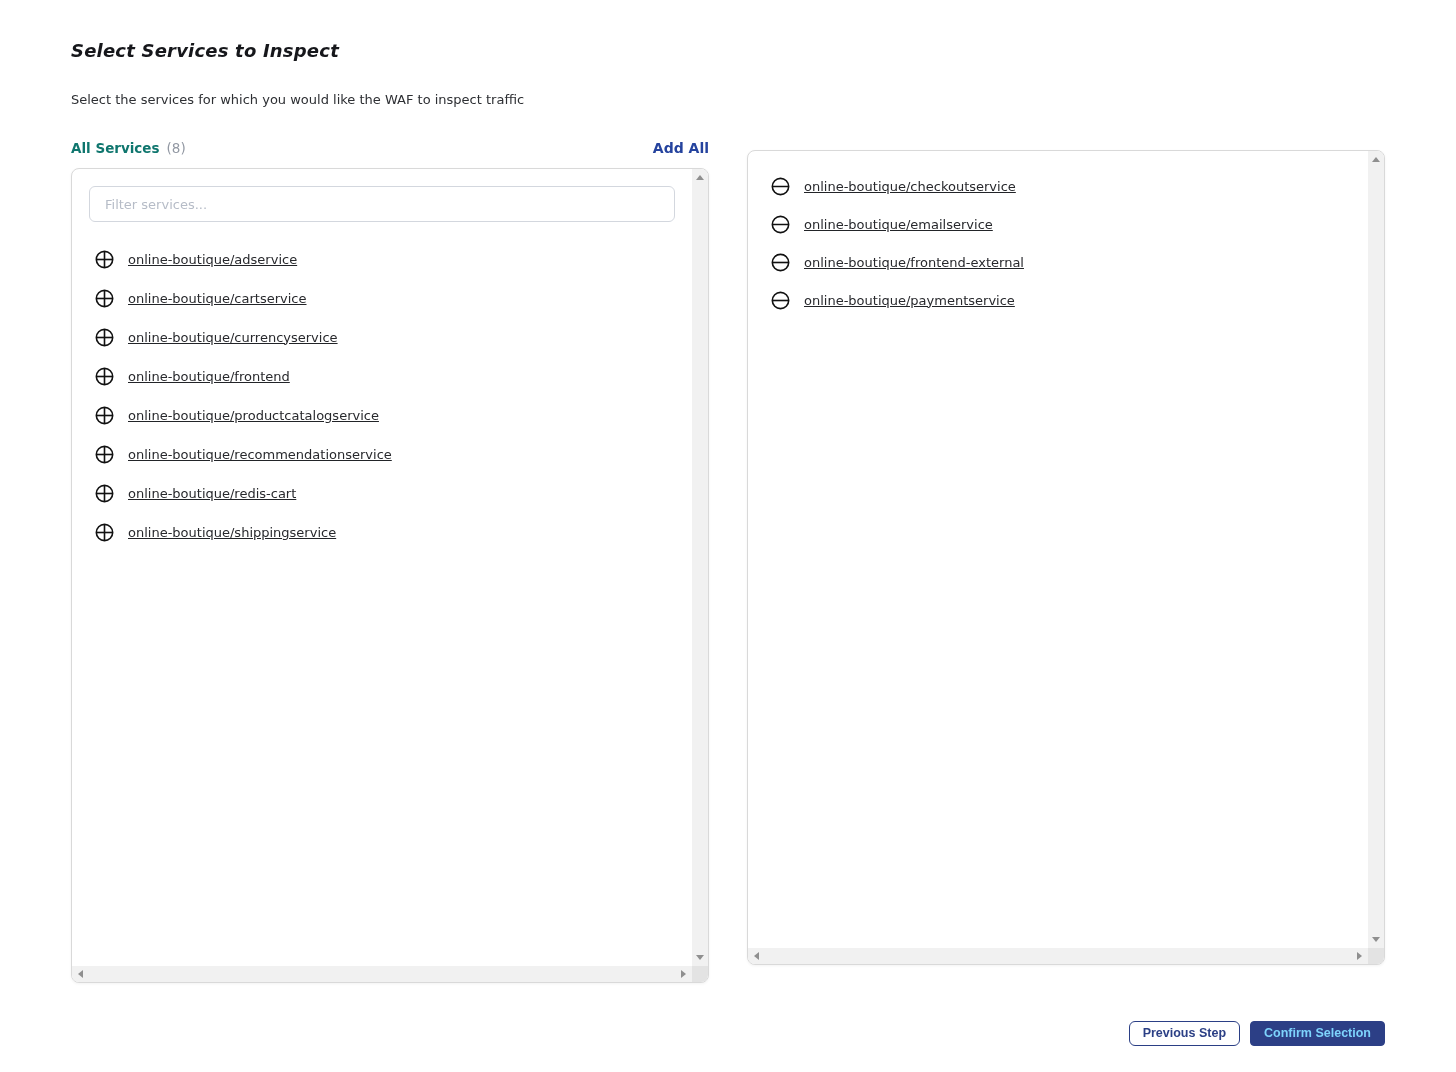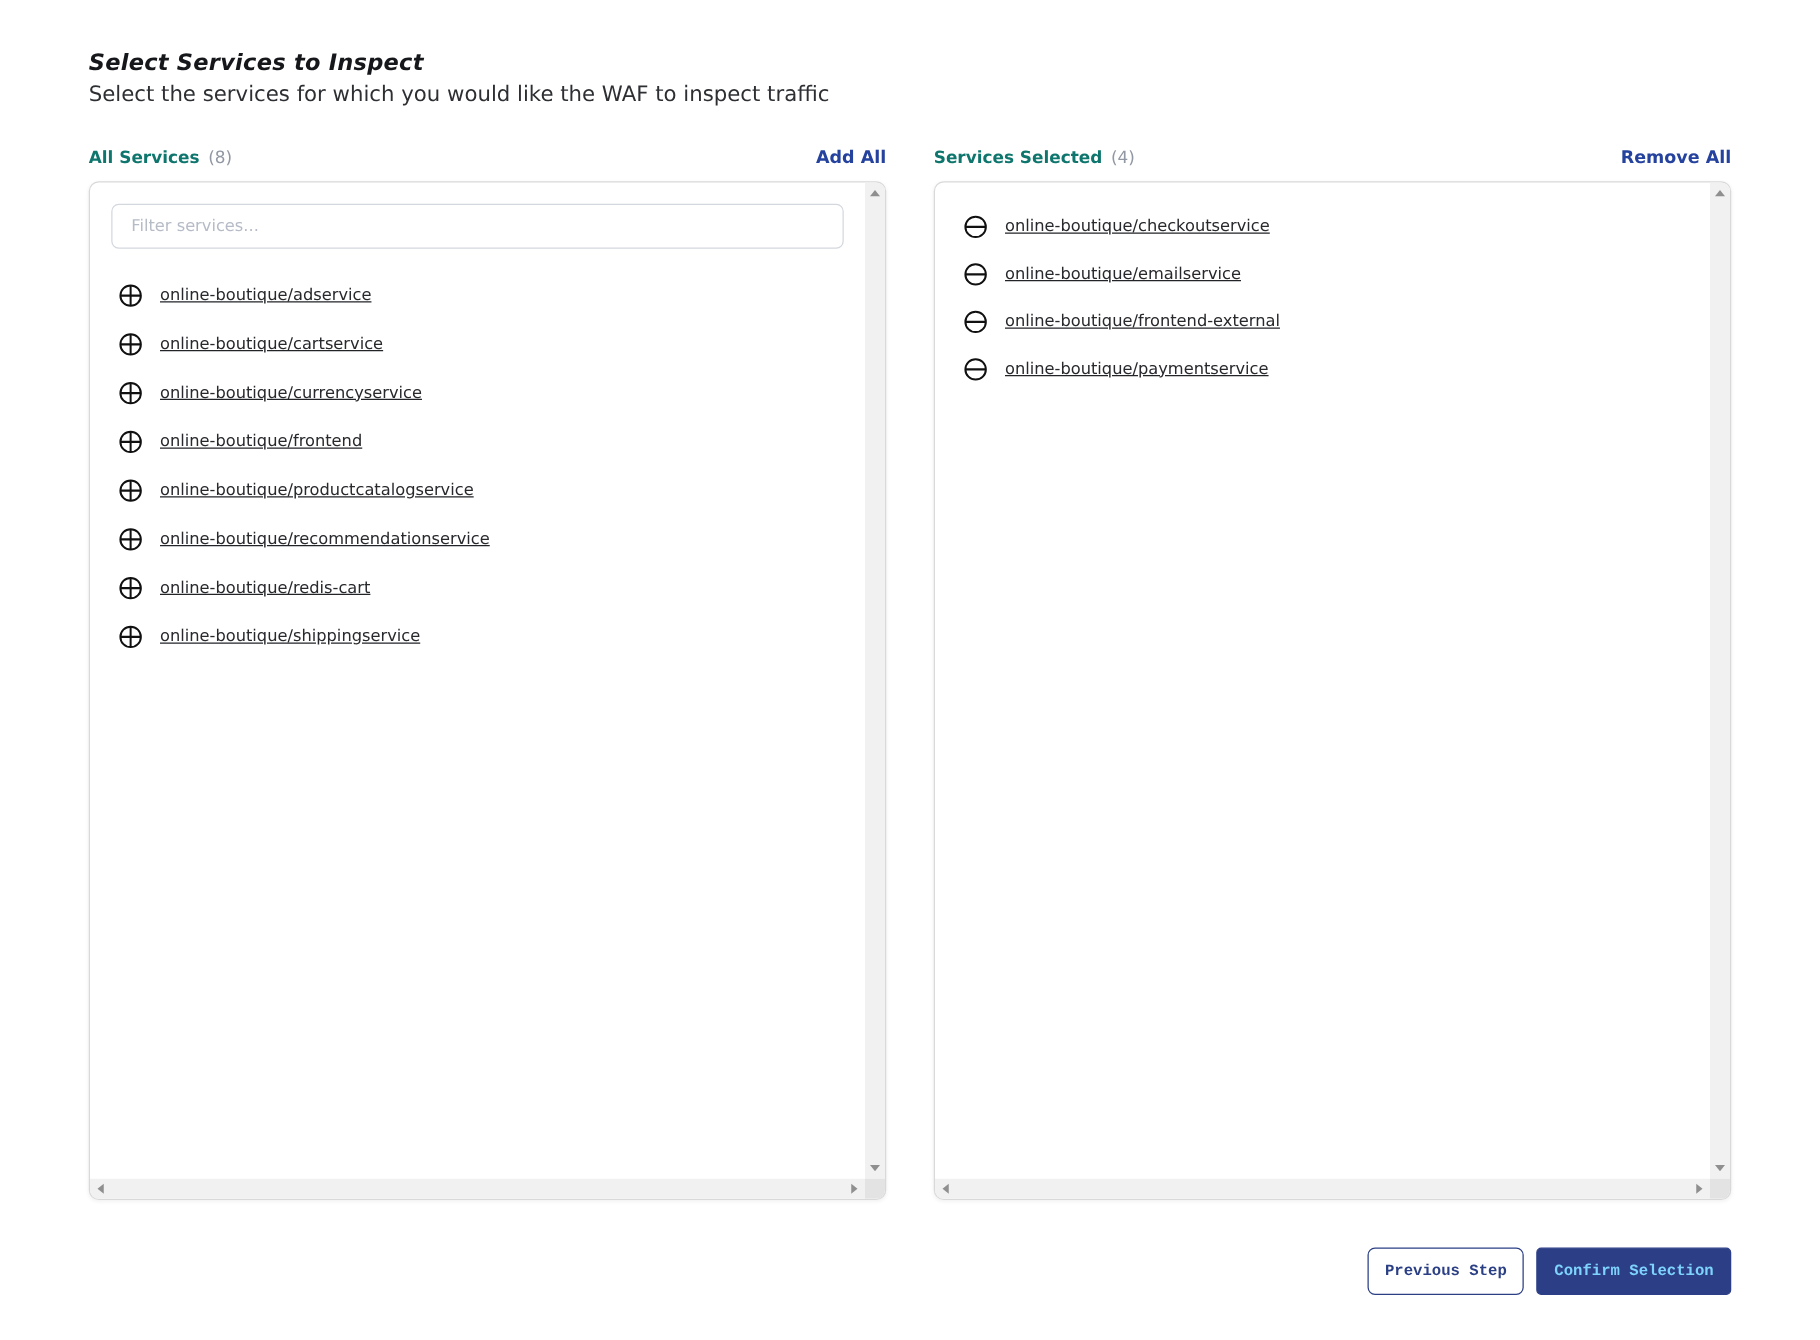--- a/index.html
+++ b/index.html
@@ -11,22 +11,22 @@
   .page-title {
     margin-top: 16px;
     font-size: 18px;
     font-weight: 700;
     letter-spacing: 0.2px;
     color: #16171b;
     line-height: 22px;
     font-style: italic;
   }
   .page-subtitle {
-    margin-top: 6px;
-    font-size: 17px;
+    margin-top: 29px;
+    font-size: 13px;
     color: #2d2f33;
     line-height: 17px;
   }
 
   .columns { display: flex; gap: 38px; margin-top: 30px; }
   .col { flex: 1 1 0; min-width: 0; }
 
   .col-header {
     display: flex;
     justify-content: space-between;
@@ -125,26 +125,26 @@
   .arr-right{ border-top: 4px solid transparent; border-bottom: 4px solid transparent; border-left: 5px solid #8f8f8f; }
 
   
   .footer {
     margin-top: 38px;
     display: flex;
     justify-content: flex-end;
     gap: 10px;
   }
   .btn {
-    height: 38px;
+    height: 25px;
     display: inline-flex;
     align-items: center;
     font-size: 12.5px;
     font-weight: 700;
-    font-family: Liberation Mono, monospace;
+    font-family: Liberation Sans, sans-serif;
     cursor: pointer;
     line-height: 1;
   }
   .btn-outline {
     background: #ffffff;
     color: #2b3f85;
     border: 1.5px solid #2b3f85;
     border-radius: 6px;
     padding: 0 13px;
   }
@@ -251,26 +251,20 @@
         </div>
         <div class="htrack">
           <div class="arr arr-left"></div>
           <div class="arr arr-right"></div>
         </div>
         <div class="sb-corner"></div>
       </div>
     </div>
 
     <div class="col">
-      <div class="col-header">
-        <div>
-          <span class="col-heading">Services Selected</span><span class="col-count">(4)</span>
-        </div>
-        <a class="col-action">Remove All</a>
-      </div>
 
       <div class="panel">
         <div class="panel-content">
           <div class="service-list no-filter selected-list">
 
             <div class="service-row">
               <svg class="service-icon" viewBox="0 0 20 20">
                   <use href="#minus-circle"></use>
                 </svg>
               <span class="service-label">online-boutique/checkoutservice</span>

